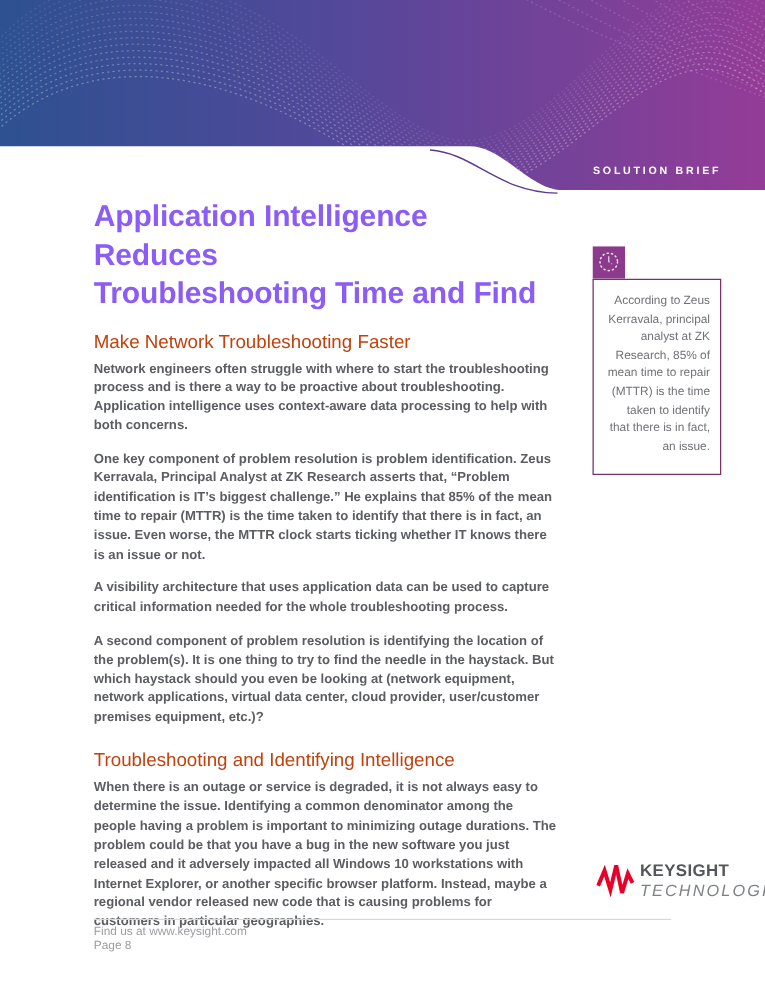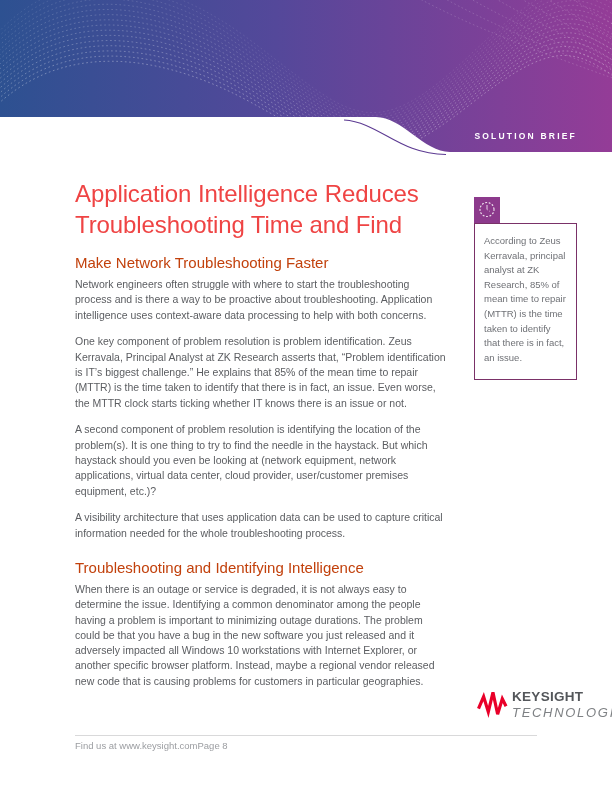--- a/index.html
+++ b/index.html
@@ -6,41 +6,41 @@
   .page{position:relative;width:612px;height:792px;background:#ffffff;overflow:hidden;
         font-family:"Liberation Sans",sans-serif;}
 
   
   .banner-svg{position:absolute;top:0;left:0;display:block;}
   .banner-label{position:absolute;top:131px;right:35px;color:#ffffff;
                 font-size:8.5px;font-weight:700;letter-spacing:2.2px;}
 
   
   .main{position:absolute;left:75px;top:159px;width:371px;}
-  .doc-title{color:#ef4444;font-size:24px;line-height:30.5px;font-weight:400;letter-spacing:-0.1px;margin-top:20px;}
+  .doc-title{color:#8b5cf6;font-size:24px;line-height:30.5px;font-weight:700;letter-spacing:-0.1px;}
   .h2{color:#c2410c;font-size:15px;font-weight:400;line-height:20px;margin:13px 0 4px 0;}
   .h2.second{margin-top:17px;}
-  .para{color:#5b5d61;font-size:10.5px;line-height:15.3px;margin:0 0 11.5px 0;}
+  .para{color:#5b5d61;font-size:10.5px;line-height:15.3px;margin:0 0 11.5px 0;font-weight:bold;}
 
   
   .sidebar{position:absolute;left:474px;top:197px;width:103px;}
   .side-icon{display:block;}
   .quote-box{border:1px solid #7a3168;padding:10px 8px 14px 9px;background:#ffffff;}
-  .quote{color:#6f7176;font-size:9.5px;line-height:14.6px;}
+  .quote{color:#6f7176;font-size:9.5px;line-height:14.6px;text-align:right;}
 
   
   .logo{position:absolute;left:477px;top:690px;display:flex;align-items:flex-start;gap:4px;}
   .logo-text{display:flex;flex-direction:column;justify-content:center;}
   .logo-brand{color:#53565a;font-weight:700;font-size:13.5px;letter-spacing:0.3px;line-height:14px;}
   .logo-sub{color:#7e8184;font-size:13px;letter-spacing:1.7px;margin-top:1px;font-style:italic;}
 
   
   .footer-line{position:absolute;left:75px;top:735px;width:462px;height:1px;background:#d9d9da;}
   .footer{position:absolute;left:75px;top:740px;width:462px;display:flex;
-          justify-content:flex-start;color:#9b9da1;font-size:9.5px;}
+          justify-content:center;color:#9b9da1;font-size:9.5px;flex-direction:column;}
 </style>
 </head>
 <body>
 
 <div class="page">
 
   <svg class="banner-svg" width="612" height="160" viewBox="0 0 612 160" aria-hidden="true">
     <defs>
       <linearGradient id="bg" x1="0" y1="0" x2="1" y2="0">
         <stop offset="0" stop-color="#2d5191"></stop>
@@ -83,22 +83,22 @@
 
   <div class="main">
     <div class="doc-title">
       <div>Application Intelligence Reduces</div>
       <div>Troubleshooting Time and Find</div>
     </div>
 
     <div class="h2">Make Network Troubleshooting Faster</div>
     <p class="para">Network engineers often struggle with where to start the troubleshooting process and is there a way to be proactive about troubleshooting. Application intelligence uses context-aware data processing to help with both concerns.</p>
     <p class="para">One key component of problem resolution is problem identification. Zeus Kerravala, Principal Analyst at ZK Research asserts that, “Problem identification is IT’s biggest challenge.” He explains that 85% of the mean time to repair (MTTR) is the time taken to identify that there is in fact, an issue. Even worse, the MTTR clock starts ticking whether IT knows there is an issue or not.</p>
+    <p class="para">A visibility architecture that uses application data can be used to capture critical information needed for the whole troubleshooting process.</p>
     <p class="para">A second component of problem resolution is identifying the location of the problem(s). It is one thing to try to find the needle in the haystack. But which haystack should you even be looking at (network equipment, network applications, virtual data center, cloud provider, user/customer premises equipment, etc.)?</p>
-    <p class="para">A visibility architecture that uses application data can be used to capture critical information needed for the whole troubleshooting process.</p>
 
     <div class="h2 second">Troubleshooting and Identifying Intelligence</div>
     <p class="para">When there is an outage or service is degraded, it is not always easy to determine the issue. Identifying a common denominator among the people having a problem is important to minimizing outage durations. The problem could be that you have a bug in the new software you just released and it adversely impacted all Windows 10 workstations with Internet Explorer, or another specific browser platform. Instead, maybe a regional vendor released new code that is causing problems for customers in particular geographies.</p>
   </div>
 
   <div class="sidebar">
     <svg class="side-icon" width="26" height="26" viewBox="0 0 26 26" aria-hidden="true">
       <rect x="0" y="0" width="26" height="26" fill="#8c3a8c"></rect>
       <circle cx="13" cy="12.5" r="7" fill="none" stroke="#ffffff" stroke-opacity="0.85" stroke-width="1.2" stroke-dasharray="0.9 2.6" stroke-linecap="round"></circle>
       <line x1="13" y1="12.5" x2="13" y2="8" stroke="#ffffff" stroke-opacity="0.8" stroke-width="1"></line>

